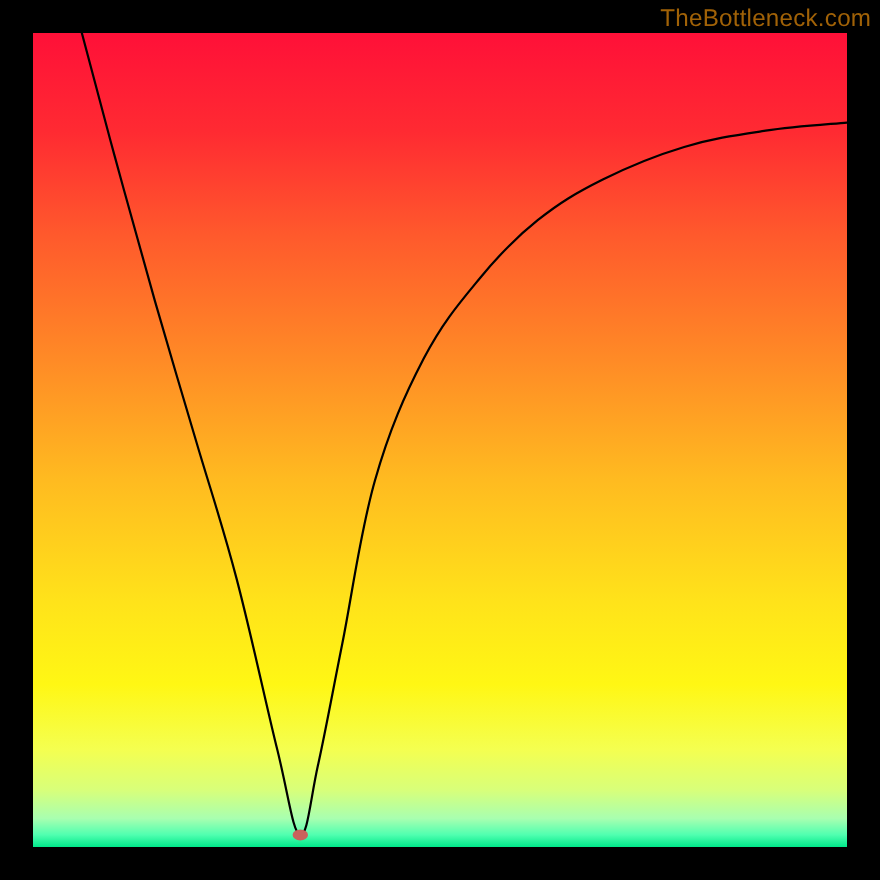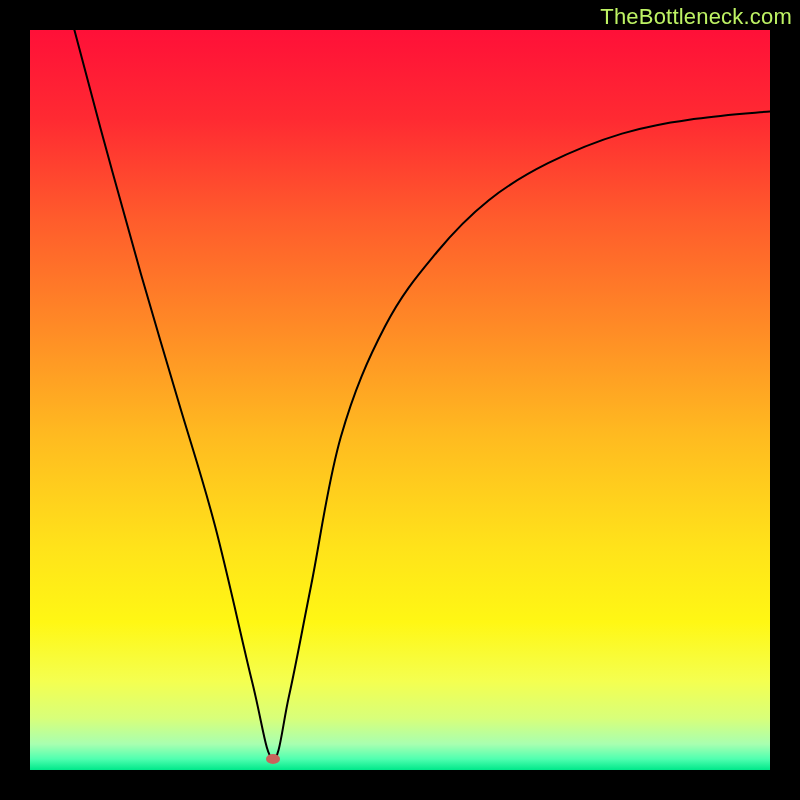--- a/index.html
+++ b/index.html
@@ -14,21 +14,21 @@
   .frame {
     position: relative;
     width: 800px;
     height: 800px;
     background: #000;
   }
   .watermark {
     position: absolute;
     top: 4px;
     right: 8px;
-    color: #bef264;
+    color: #a16207;
     font-size: 22px;
     font-weight: 500;
     letter-spacing: 0.2px;
     z-index: 5;
   }
   .plot-area {
     position: absolute;
     left: 30px;
     top: 30px;
     width: 740px;

